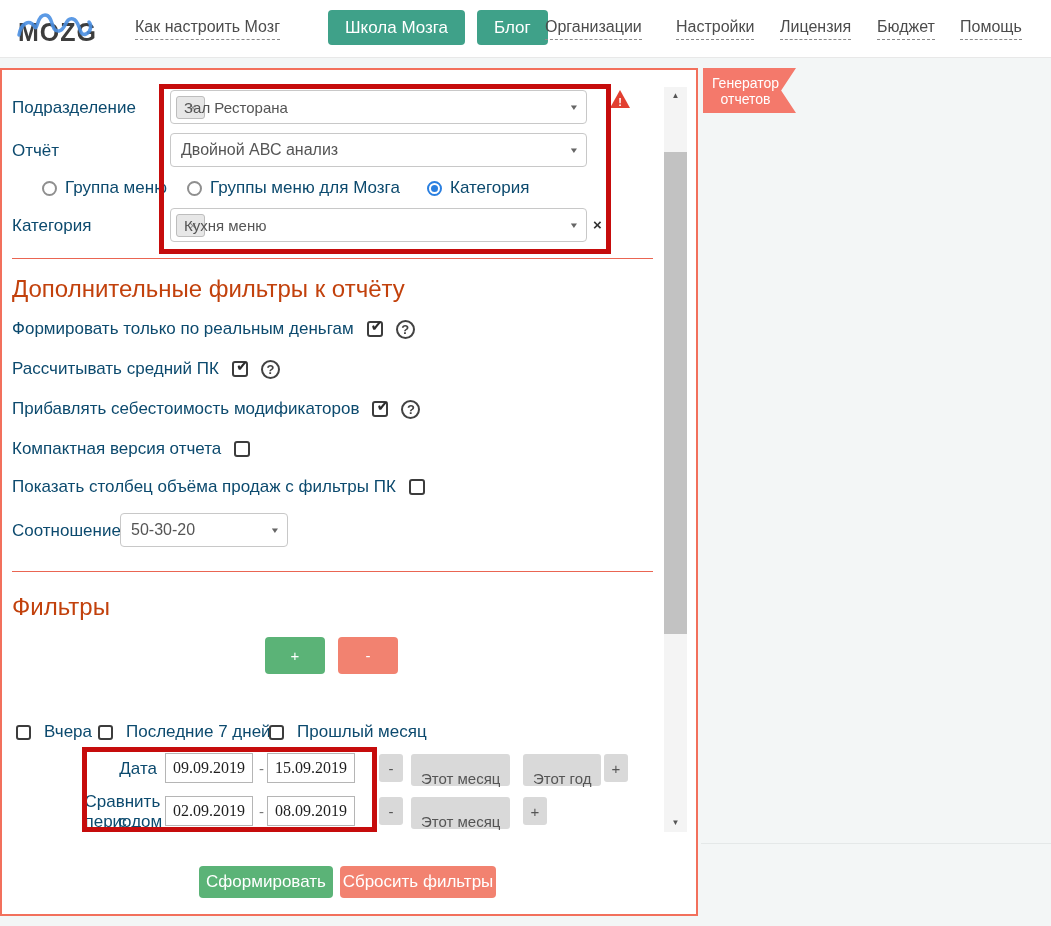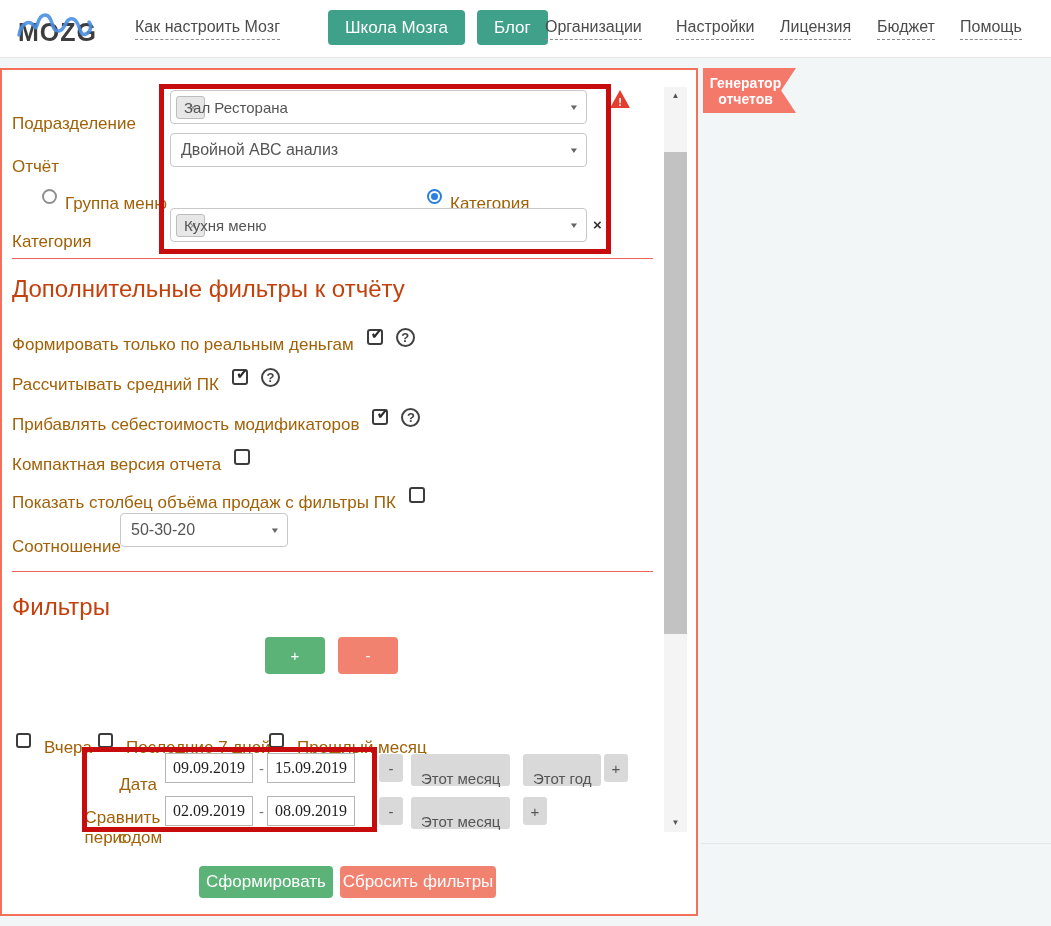--- a/index.html
+++ b/index.html
@@ -14,32 +14,32 @@
     letter-spacing:1px; color:#3d3d3d; }
   .logo svg { position:absolute; left:0; top:0; }
   .nav-link { position:absolute; top:18px; font-size:16px; color:#4c4c4c;
     border-bottom:1px dashed #8a8a8a; padding-bottom:3px; cursor:pointer; white-space:nowrap; }
   .nav-btn { position:absolute; top:10px; height:35px; background:#3fa189; color:#fff;
     font-size:17px; border:none; border-radius:4px; padding:0 17px; cursor:pointer;
     display:flex; align-items:center; white-space:nowrap; }
 
   
   .ribbon { position:absolute; left:703px; top:68px; width:93px; height:45px;
-    background:#f4796b; color:#fff; font-size:14px; font-weight:bold; line-height:16px;
+    background:#f4796b; color:#fff; font-size:14px; font-weight:normal; line-height:16px;
     padding:7px 14px 0 6px; text-align:center;
     clip-path:polygon(0 0,100% 0,84% 50%,100% 100%,0 100%);
     filter:drop-shadow(0 2px 2px rgba(0,0,0,.22)); }
   .right-divider { position:absolute; left:701px; top:843px; width:350px; height:1px;
     background:#e4e8e8; }
 
   
   .panel { position:absolute; left:0; top:68px; width:698px; height:848px;
     background:#fff; border:2px solid #f2705c; }
   .panel * { position:absolute; }
-  .lbl { font-size:17px; color:#a16207; white-space:nowrap;margin-top:16px; }
+  .lbl { font-size:17px; color:#0c4a6e; white-space:nowrap; }
   .sect { font-size:24px; color:#c2410c; white-space:nowrap; }
   .hr { height:1px; background:#ea6552; }
 
   .select { height:34px; background:#fff; border:1px solid #c8c8c8; border-radius:4px;
     cursor:pointer; display:flex; align-items:center; padding:0 24px 0 5px; position:absolute; }
   .select .val { position:static; font-size:16px; color:#555; margin-left:5px; white-space:nowrap; }
   .chip { position:static; background:#e7e7e7; border:1px solid #bdbdbd; border-radius:3px;
     padding:3px 7px; font-size:15px; color:#555; display:flex; align-items:center; white-space:nowrap; }
   .chip .x { position:static; color:#8a8a8a; font-size:13px; margin-left:5px; cursor:pointer; }
   .caret { position:absolute; right:8px; top:50%; transform:translateY(-50%) scaleX(1.3);
@@ -131,20 +131,24 @@
   <span class="lbl" style="left:10px; top:71px">Отчёт</span>
   <div class="select" style="left:168px; top:63px; width:417px">
     <span class="val">Двойной АВС анализ</span>
     <span class="caret">▼</span>
   </div>
 
   <div class="radio-item" style="left:40px; top:108px">
     <span class="radio"></span>
     <span class="t lbl">Группа меню</span>
   </div>
+  <div class="radio-item" style="left:185px; top:108px">
+    <span class="radio"></span>
+    <span class="t lbl">Группы меню для Мозга</span>
+  </div>
   <div class="radio-item" style="left:425px; top:108px">
     <span class="radio checked"></span>
     <span class="t lbl">Категория</span>
   </div>
 
   <span class="lbl" style="left:10px; top:146px">Категория</span>
   <div class="select" style="left:168px; top:138px; width:417px">
     <span class="chip">
       <span>Кухня меню</span>
       <span class="x">×</span>

